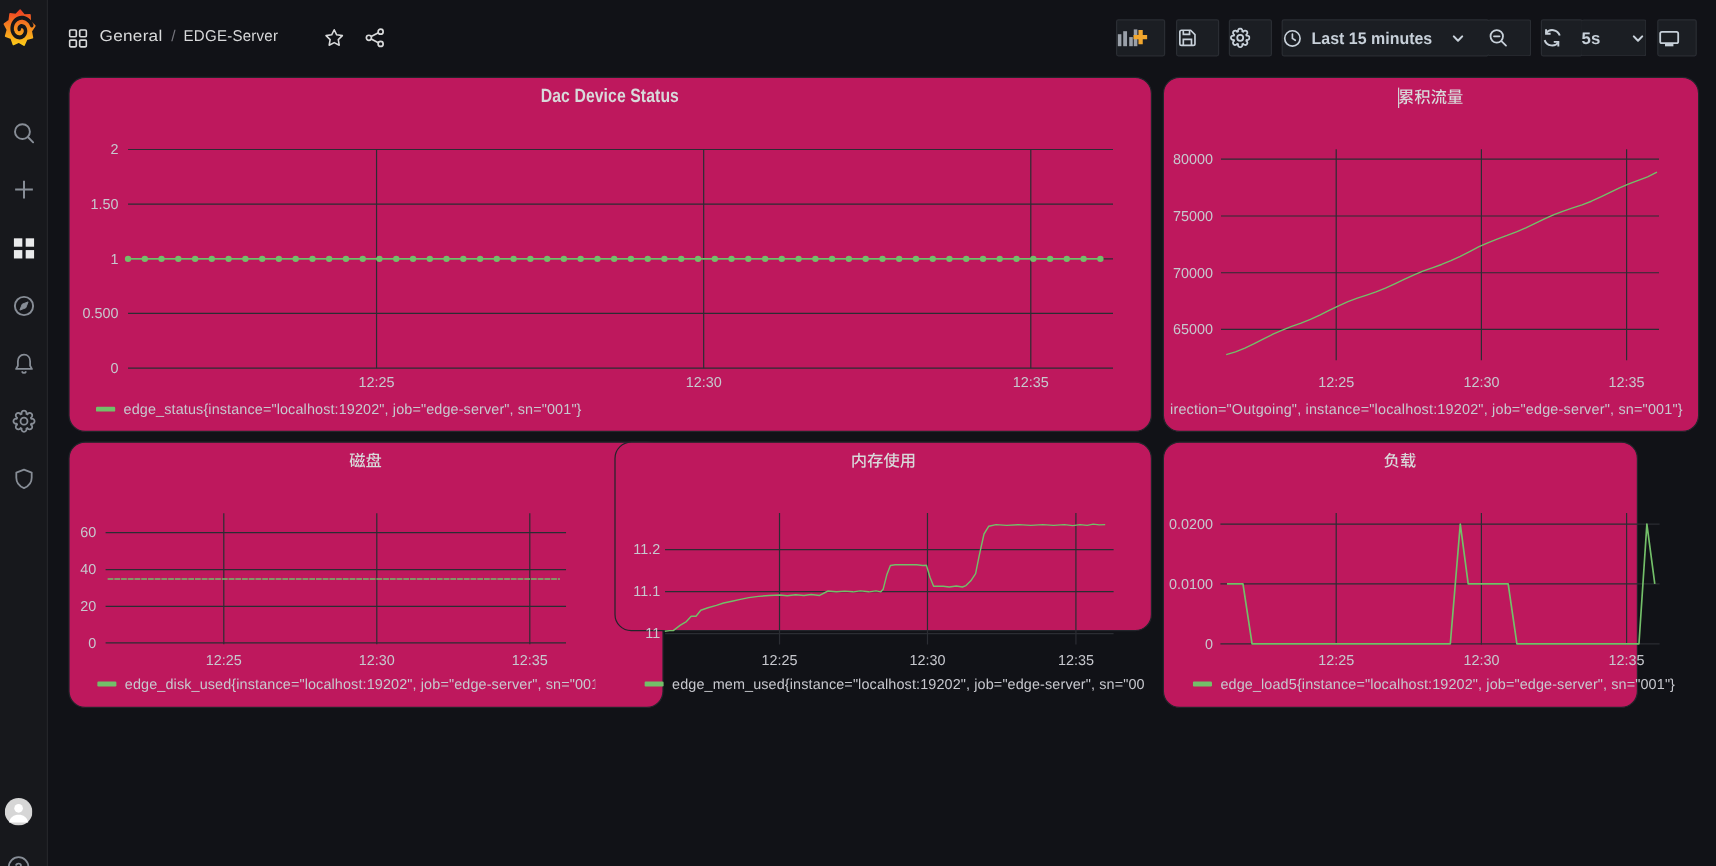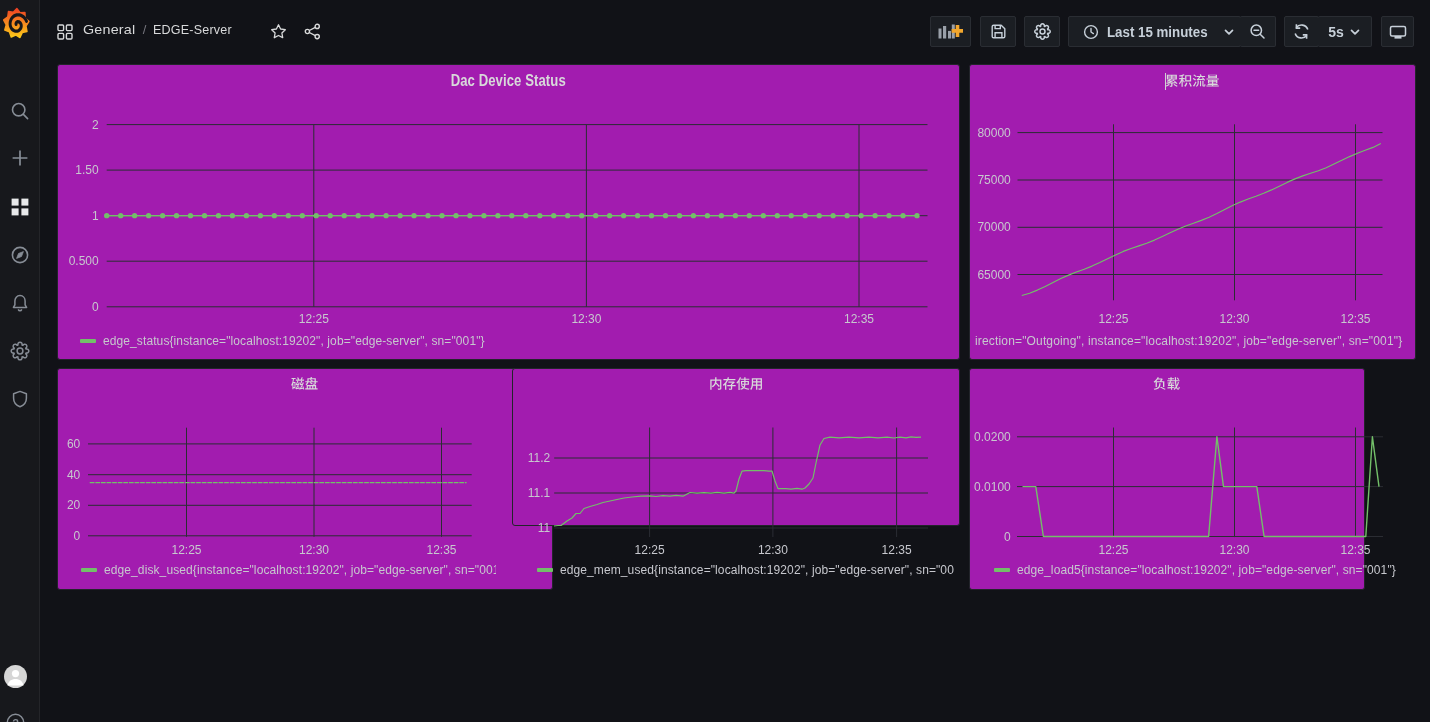--- a/index.html
+++ b/index.html
@@ -1,19 +1,19 @@
 <!DOCTYPE html>
 <html><head><meta charset="utf-8"><style>
 * { margin:0; padding:0; box-sizing:border-box; }
 html,body { width:1430px; height:722px; background:#111217; font-family:"Liberation Sans",sans-serif; overflow:hidden; }
-.panel { position:absolute; background:#a21caf; border:1px solid #22242a; border-radius:3px; }
+.panel { position:absolute; background:#be185d; border:1px solid #22242a; border-radius:14px; }
 .ptitle { position:absolute; width:100%; text-align:center; font-size:13px; font-weight:bold; color:#d8d9da; letter-spacing:0.1px; }
 .legend { position:absolute; font-size:12px; letter-spacing:0.1px; color:#c7c8ce; white-space:nowrap; overflow:hidden; }
 .sw { display:inline-block; width:16px; height:4.5px; border-radius:1px; background:#73bf69; vertical-align:middle; margin-right:7px; margin-bottom:2px; }
-.btn { position:absolute; top:16px; height:31px; background:#1b1e23; border:1px solid #2a2d33; border-radius:2px; display:flex; align-items:center; justify-content:center; }
+.btn { position:absolute; top:16px; height:31px; background:#1b1e23; border:1px solid #2a2d33; border-radius:2px; display:flex; align-items:center; justify-content:space-between; }
 </style></head>
 <body>
 
 <div style="position:absolute;left:0;top:0;width:40px;height:722px;background:#17181c;border-right:1px solid #242529">
   <div style="position:absolute;left:2px;top:7px"><svg width="29" height="32" viewBox="0 0 29 32">
 <defs>
           <linearGradient id="glg" x1="0" y1="0" x2="0" y2="1">
 <stop offset="0" stop-color="#ee4023"></stop>
             <stop offset="0.45" stop-color="#f58220"></stop>
             <stop offset="1" stop-color="#fcc918"></stop>
@@ -95,21 +95,21 @@
       <path d="M5.1 2.5 V5.6 H10.3 V2.5" stroke="#c7d0d9" stroke-width="1.4"></path>
       <path d="M5.1 14.5 V9.8 H11.9 V14.5" stroke="#c7d0d9" stroke-width="1.4"></path>
     </svg>
   </div>
 <div class="btn" style="left:1024px;width:36px">
     <svg width="17" height="17" viewBox="0 0 17 17" fill="none">
       <path d="M6.74 3.18 A1.85 1.85 0 1 1 10.26 3.18 A5.60 5.60 0 0 1 11.01 3.50 A1.85 1.85 0 1 1 13.50 5.99 A5.60 5.60 0 0 1 13.82 6.74 A1.85 1.85 0 1 1 13.82 10.26 A5.60 5.60 0 0 1 13.50 11.01 A1.85 1.85 0 1 1 11.01 13.50 A5.60 5.60 0 0 1 10.26 13.82 A1.85 1.85 0 1 1 6.74 13.82 A5.60 5.60 0 0 1 5.99 13.50 A1.85 1.85 0 1 1 3.50 11.01 A5.60 5.60 0 0 1 3.18 10.26 A1.85 1.85 0 1 1 3.18 6.74 A5.60 5.60 0 0 1 3.50 5.99 A1.85 1.85 0 1 1 5.99 3.50 A5.60 5.60 0 0 1 6.74 3.18 Z" stroke="#c7d0d9" stroke-width="1.5" stroke-linejoin="round" fill="none"></path>
       <circle cx="8.5" cy="8.5" r="2.5" stroke="#c7d0d9" stroke-width="1.5"></circle>
     </svg>
   </div>
-<div class="btn" style="left:1068px;width:173px;justify-content:flex-start;padding-left:14px">
+<div class="btn" style="left:1068px;width:173px;justify-content:flex-start;padding-left:0">
   <svg width="16" height="16" viewBox="0 0 16 16" fill="none">
       <circle cx="8" cy="8" r="6.4" stroke="#c7d0d9" stroke-width="1.4"></circle>
       <path d="M8 4.5 V8 L10.4 9.6" stroke="#c7d0d9" stroke-width="1.4" stroke-linecap="round"></path>
     </svg>
     <span style="color:#c7d0d9;font-size:14px;font-weight:bold;margin-left:8px;display:inline-block;transform:scaleX(0.95);transform-origin:0 50%">Last 15 minutes</span>
     <span style="margin-left:10px;display:flex">
       <svg width="12" height="12" viewBox="0 0 12 12" fill="none">
         <path d="M2.5 4.3 L6 7.9 L9.5 4.3" stroke="#c7d0d9" stroke-width="1.7" stroke-linecap="round" stroke-linejoin="round"></path>
       </svg>
     </span>

